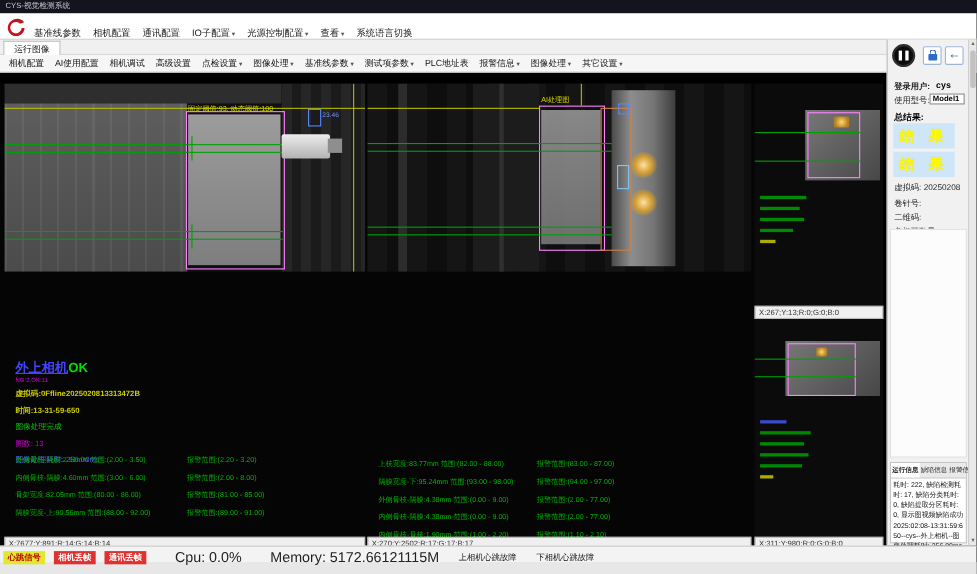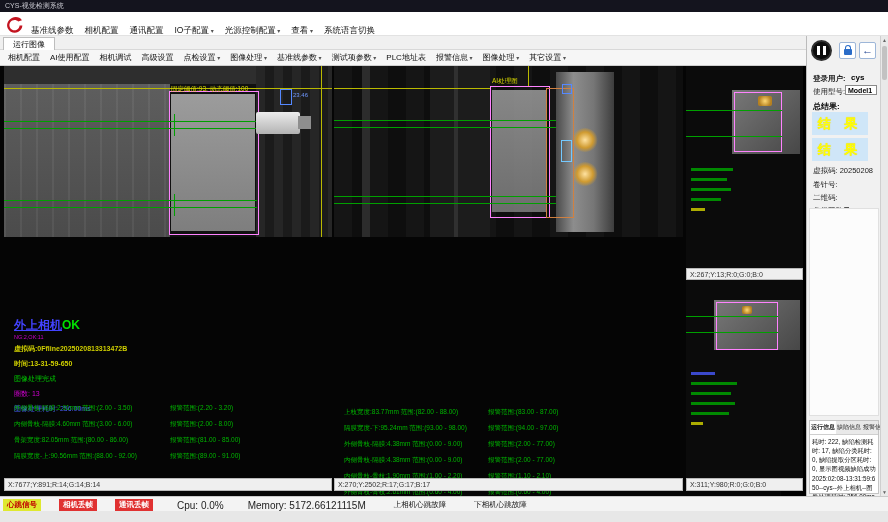--- a/index.html
+++ b/index.html
@@ -12,21 +12,21 @@
   .logo{position:absolute;left:4px;top:2px;width:21px;height:21px;}
   .menu-items{position:absolute;left:31px;top:13px;display:flex;gap:11px;font-size:8.5px;color:#1a1a1a;}
   .menu-items span{cursor:default;white-space:nowrap;}
   .has-arrow::after{content:" ▾";font-size:6px;color:#555;}
   .tabrow{position:absolute;left:0;top:36px;width:888px;height:14px;background:#f0f0f0;border-bottom:1px solid #d8d8d8;box-sizing:border-box;}
   .tab{position:absolute;left:3px;top:1px;height:13px;line-height:13px;padding:0 9px;background:#fff;
        border:1px solid #bdbdbd;border-bottom:none;font-size:8px;color:#111;}
   .toolbar{position:absolute;left:0;top:50px;width:888px;height:16px;background:#f6f6f6;border-bottom:1px solid #cfcfcf;box-sizing:border-box;display:flex;align-items:center;gap:10px;padding-left:8px;}
   .toolbar span{font-size:8px;color:#111;white-space:nowrap;}
   
-  .main{position:absolute;left:0;top:66px;width:781px;height:430px;background:#050505;}
+  .main{position:absolute;left:0;top:76px;width:781px;height:430px;background:#050505;}
   .img{position:absolute;overflow:hidden;background:#101010;}
   .coordstrip{position:absolute;background:#efefef;border:1px solid #b9b9b9;box-sizing:border-box;
               font-size:7px;color:#333;line-height:11px;padding-left:3px;}
   
   .img-left{left:4px;top:0;width:328px;height:171px;}
   .zoneA{position:absolute;left:0;top:18px;width:166px;height:153px;
          background:repeating-linear-gradient(90deg,rgba(255,255,255,.06) 0 2px,transparent 2px 16px),linear-gradient(#5e5e5e,#4b4b4b);}
   .zoneB{position:absolute;left:252px;top:0;width:76px;height:171px;
          background:repeating-linear-gradient(90deg,#262626 0 9px,#1b1b1b 9px 18px);}
   .zoneTop{position:absolute;left:0;top:0;width:252px;height:18px;background:#2e2e2e;}
@@ -90,25 +90,25 @@
   .statsbox{position:absolute;left:2px;top:384px;width:70px;height:74px;background:#fff;border:1px solid #c4c4c4;box-sizing:border-box;}
   .stats-tabs{display:flex;background:#e9e9e9;border-bottom:1px solid #cfcfcf;}
   .stats-tabs span{font-size:6px;color:#222;padding:2px 1px;white-space:nowrap;cursor:pointer;}
   .stats-tabs span.sel{background:#fff;font-weight:bold;}
   .stats-body{font-size:6.3px;color:#111;line-height:1.45;padding:2px;word-break:break-all;}
   .vscroll{position:absolute;left:880px;top:36px;width:8px;height:460px;background:#e9e9e9;border-left:1px solid #cfcfcf;box-sizing:border-box;}
   .vscroll .arr{position:absolute;left:0;width:7px;text-align:center;font-size:5px;color:#666;cursor:pointer;}
   .vscroll .thumb{position:absolute;left:1px;top:10px;width:5px;height:34px;background:#c2c2c2;border-radius:2px;cursor:pointer;}
   
   .statusbar{position:absolute;left:0;top:496px;width:888px;height:26px;background:#f3f3f3;border-top:1px solid #c9c9c9;box-sizing:border-box;}
-  .badges{position:absolute;left:3px;top:2px;display:flex;gap:18px;align-items:center;}
+  .badges{position:absolute;left:3px;top:2px;display:flex;gap:8px;align-items:center;}
   .badge{font-size:7.5px;padding:1px 4px;font-weight:bold;}
   .badge.ok{background:#dfe92f;color:#c00000;}
   .badge.err{background:#e03131;color:#fff;}
-  .sys-text{font-size:10px;color:#222;margin-left:6px;white-space:nowrap;}
+  .sys-text{font-size:13px;color:#222;margin-left:18px;white-space:nowrap;}
   .alert-text{font-size:7.5px;color:#111;margin-left:10px;white-space:nowrap;}
   .statusbar .lower{position:absolute;left:0;top:14px;width:888px;height:12px;background:#e7e7e7;}
 </style>
 </head>
 <body>
 
 <div id="app">
 
   <div class="titlebar">
     <span>CYS-视觉检测系统</span>

